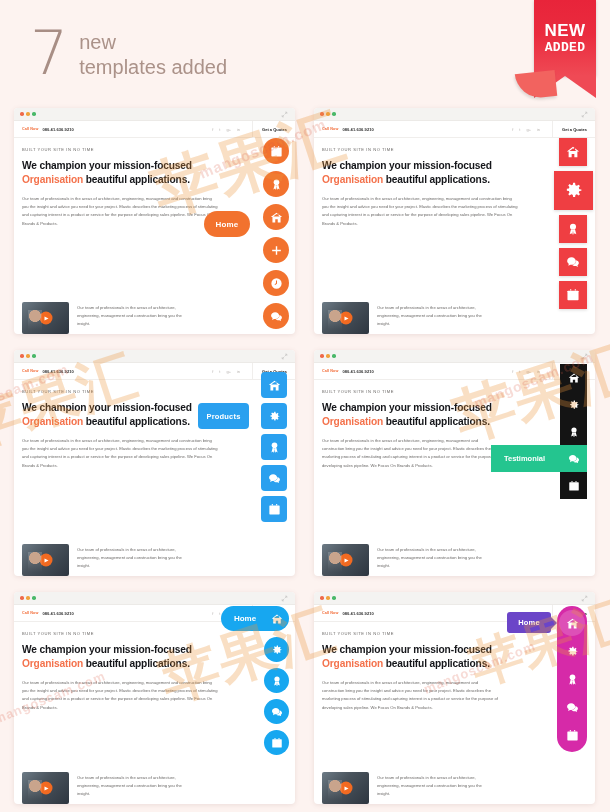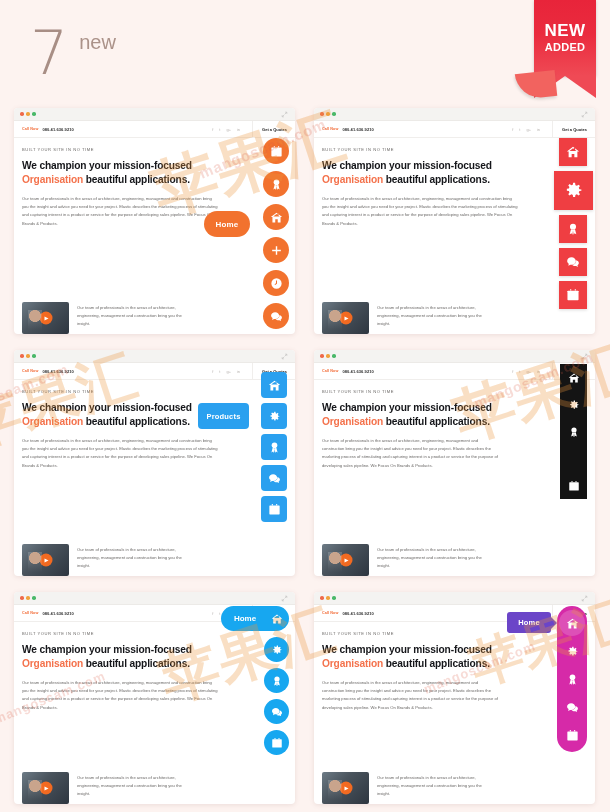--- a/index.html
+++ b/index.html
@@ -31,21 +31,21 @@
 
   
   .ribbon { position: absolute; right: 14px; top: 0; width: 62px; z-index: 40; }
   .ribbon-body {
     width: 62px; height: 76px;
     background: linear-gradient(180deg,#e8243a 0%,#ea2b3e 45%,#ef4a55 100%);
     display: flex; flex-direction: column; align-items: center; justify-content: center;
     color: #fff; box-shadow: 0 1px 3px rgba(0,0,0,.18);
   }
   .ribbon-body .r1 { font-size: 17px; font-weight: bold; letter-spacing: .5px; line-height: 19px; }
-  .ribbon-body .r2 { font-size: 11px; font-weight: bold; letter-spacing: .3px; line-height: 15px; }
+  .ribbon-body .r2 { font-size: 13px; font-weight: bold; letter-spacing: .3px; line-height: 15px; font-family: Liberation Mono, monospace; }
   .ribbon-fold {
     width: 62px; height: 22px; position: relative; overflow: hidden;
   }
   .ribbon-fold:before {
     content: ""; position: absolute; left: 0; top: 0; width: 0; height: 0;
     border-left: 31px solid #ef4a55; border-right: 31px solid #ef4a55;
     border-bottom: 22px solid transparent;
   }
   .ribbon-curl {
     position: absolute; left: -18px; top: 72px; width: 40px; height: 26px;
@@ -203,20 +203,21 @@
       <div class="wm wm-cn" style="left: 158px; top: 616px; font-size: 58px; transform: rotate(-18deg);">苹果汇</div>
       <div class="wm wm-en" style="left: -10px; top: 690px; font-size: 13px; transform: rotate(-22deg);">mangoscam.com</div>
       <div class="wm wm-cn" style="left: 468px; top: 608px; font-size: 52px; transform: rotate(-18deg);">苹果汇</div>
       <div class="wm wm-en" style="left: 420px; top: 660px; font-size: 13px; transform: rotate(-22deg);">mangoscam.com</div>
     </div>
 
   <div class="header">
     <div class="big-num">7</div>
     <div class="head-lines">
       <div>new</div>
+      <div>templates added</div>
     </div>
   </div>
 
   <div class="ribbon">
     <div class="ribbon-body">
       <div class="r1">NEW</div>
       <div class="r2">ADDED</div>
     </div>
     <div class="ribbon-fold"></div>
     <div class="ribbon-curl"></div>
@@ -522,20 +523,32 @@
               <div style="height:27px"></div>
               <div class="ficon ">
                 <svg width="12" height="12" viewBox="0 0 24 24" fill="currentColor">
                   <path d="M7 2h2v2.4H7zM15 2h2v2.4h-2z"></path>
                   <path d="M3.6 4.6h16.8c.6 0 1.1.5 1.1 1.1v14.2c0 .6-.5 1.1-1.1 1.1H3.6c-.6 0-1.1-.5-1.1-1.1V5.7c0-.6.5-1.1 1.1-1.1z"></path>
                   <rect x="4.3" y="8.6" width="15.4" height="10.8" fill="#fff" opacity=".0"></rect>
                   <path d="M10.6 16.9 7.7 14l1.2-1.2 1.7 1.7 4.3-4.3 1.2 1.2z" fill="#fff"></path>
                 </svg>
               </div>
       </div>
+      <div class="greenrow">
+        <span class="lbl">Testimonial</span>
+        <div class="ficon ">
+                <svg width="12" height="12" viewBox="0 0 24 24" fill="currentColor">
+                  <path d="M9.5 4C5.4 4 2 6.7 2 10.1c0 1.9 1.1 3.6 2.8 4.7L4 18.3l3.5-1.8c.64.15 1.3.23 2 .23 4.1 0 7.5-2.7 7.5-6.1S13.6 4 9.5 4z"></path>
+                  <path d="M17.4 9.1c2.7.66 4.6 2.5 4.6 4.7 0 1.5-.9 2.9-2.3 3.8l.6 2.8-2.9-1.5c-.5.1-1.05.16-1.6.16-2.3 0-4.3-.9-5.4-2.3 3.9-.2 7-2.8 7-6 0-.56-.1-1.1-.3-1.6z"></path>
+                  <circle cx="6.5" cy="10.1" r="1.05" fill="#fff"></circle>
+                  <circle cx="9.5" cy="10.1" r="1.05" fill="#fff"></circle>
+                  <circle cx="12.5" cy="10.1" r="1.05" fill="#fff"></circle>
+                </svg>
+              </div>
+      </div>
     </div>
         </div>
       </div>
       <div class="row">
         <div class="card tall">
   <div class="chrome">
     <span class="dot d1"></span>
     <span class="dot d2"></span>
     <span class="dot d3"></span>
     <span class="expand">

